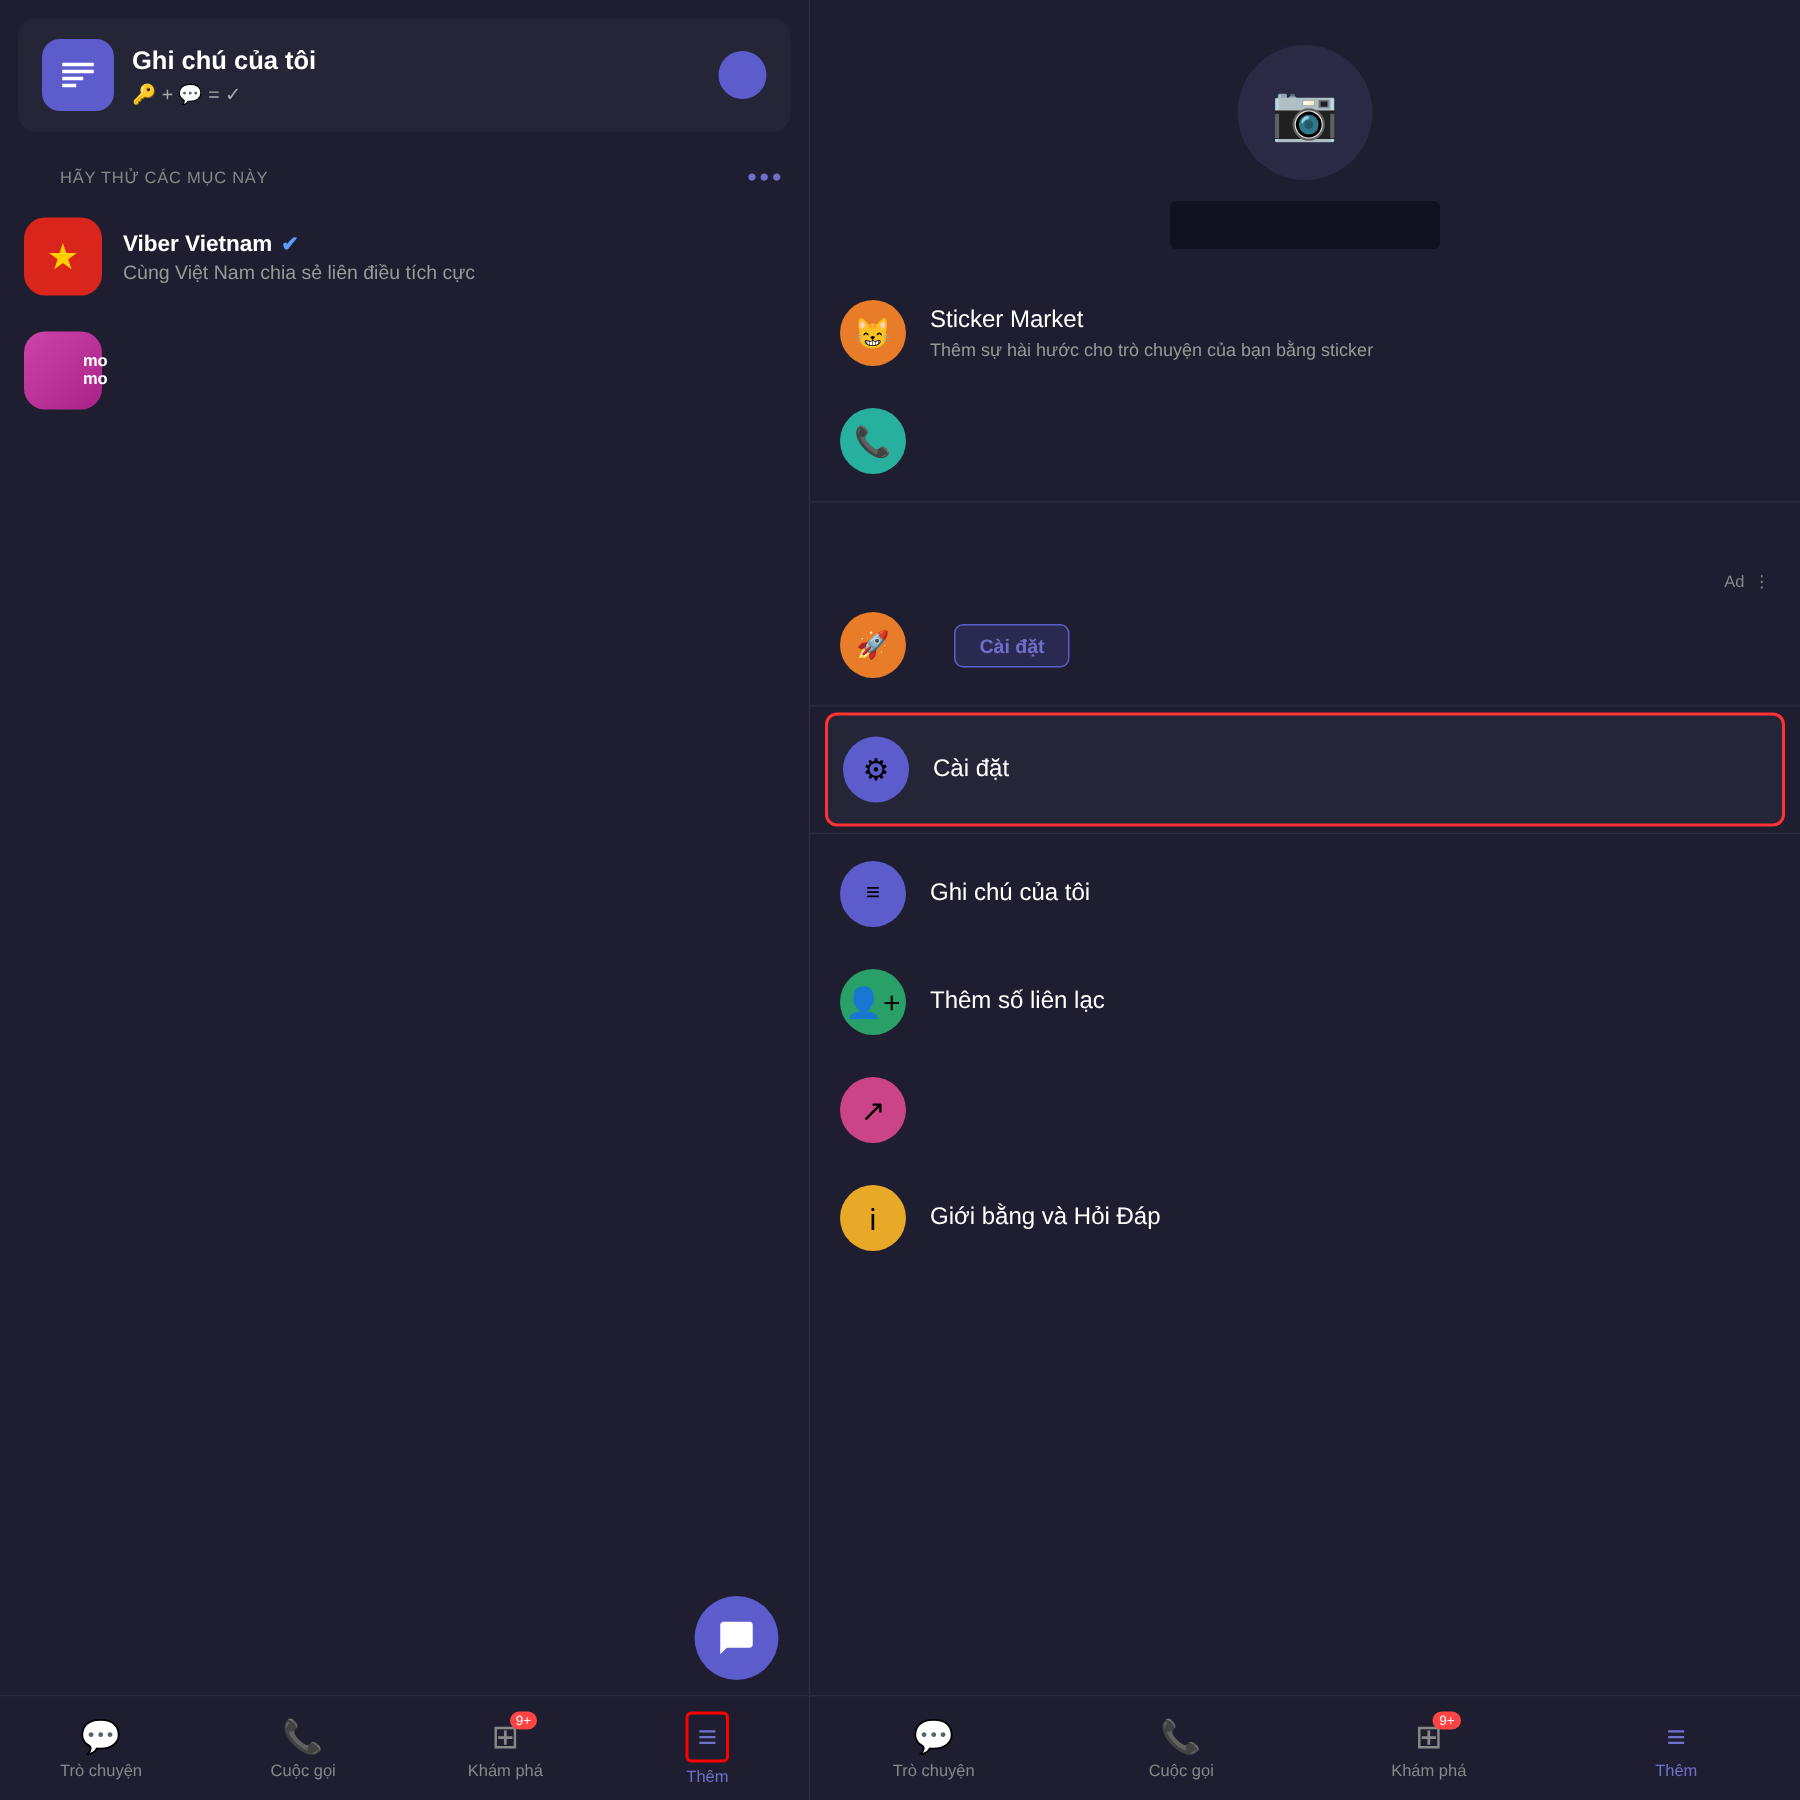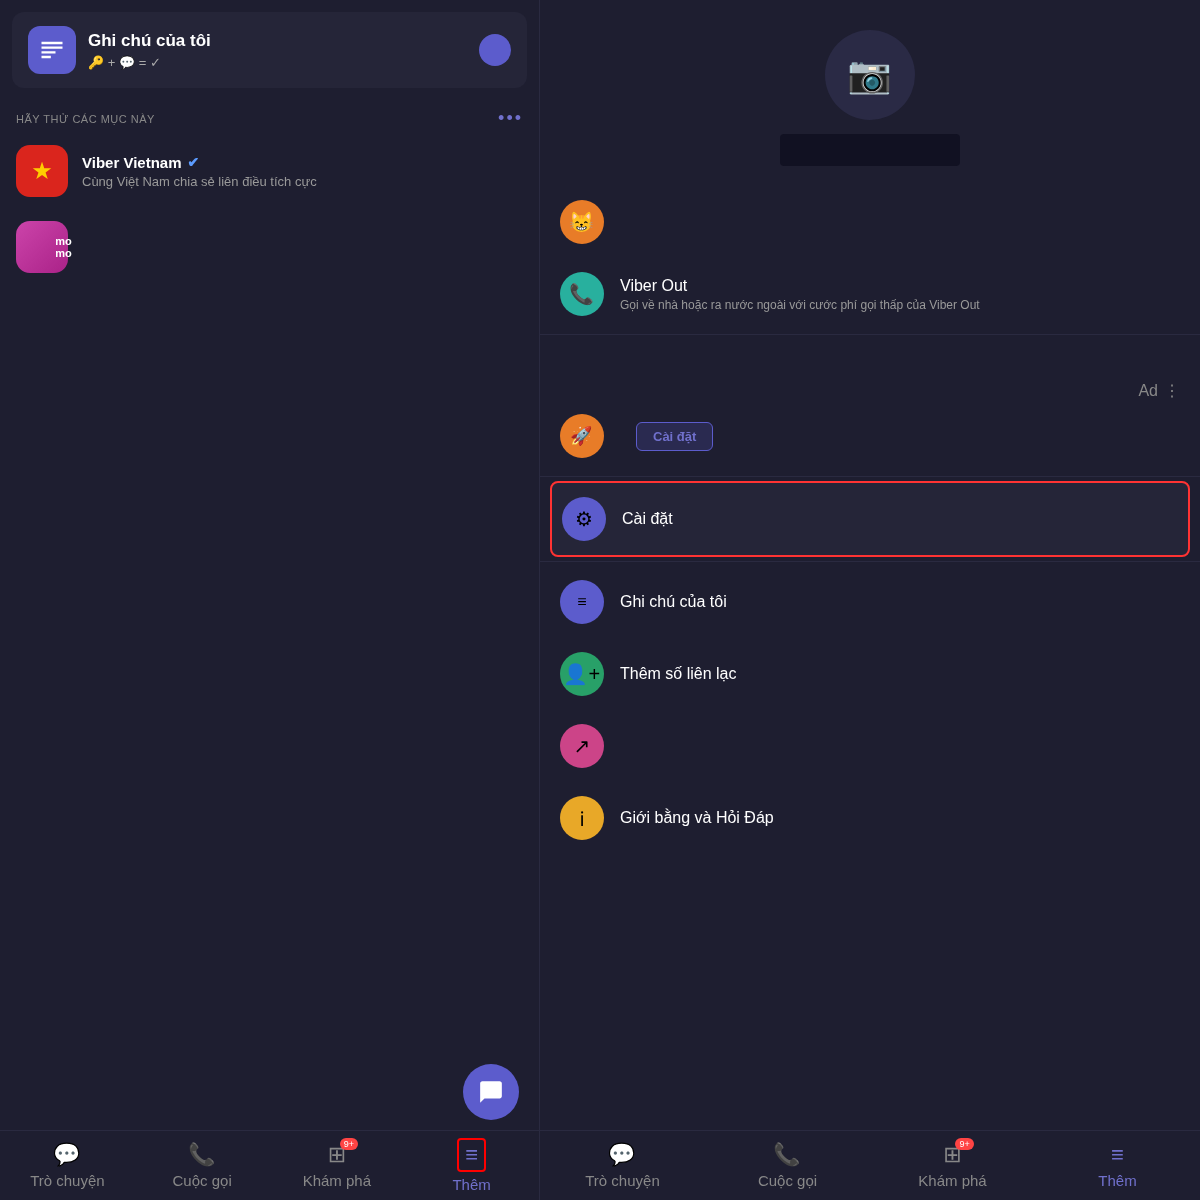--- a/index.html
+++ b/index.html
@@ -71,20 +71,21 @@
     }
 
     .section-label {
       font-size: 11px;
       color: #888;
       letter-spacing: 0.5px;
       padding: 8px 16px 4px;
       display: flex;
       justify-content: space-between;
       align-items: center;
+      margin-left: 24px;
     }
 
     .dots-icon {
       color: #7070cc;
       font-size: 18px;
       letter-spacing: 2px;
     }
 
     .list-item {
       display: flex;
@@ -153,21 +154,21 @@
       flex: 1;
       display: flex;
       flex-direction: column;
       align-items: center;
       justify-content: center;
       gap: 4px;
       padding: 6px 0;
     }
 
     .nav-item-label {
-      font-size: 15px;
+      font-size: 11px;
       color: #888;
     }
     .nav-item.active .nav-item-label {
       color: #7070cc;
     }
     .nav-item-icon {
       font-size: 22px;
       color: #888;
     }
     .nav-item.active .nav-item-icon {
@@ -271,21 +272,21 @@
     .menu-item-desc {
       font-size: 12px;
       color: #999;
       margin-top: 3px;
     }
 
     .ad-row {
       display: flex;
       justify-content: flex-end;
       padding: 2px 20px 0;
-      font-size: 16px;
+      font-size: 11px;
       color: #888;
       align-items: center;
       gap: 6px;
       margin-top: 44px;
     }
 
     .ad-install-btn {
       background: #2a2a50;
       color: #7070cc;
       border: 1px solid #5c5ccc;
@@ -437,28 +438,28 @@
     <div class="profile-avatar">
       <span class="camera-icon">📷</span>
     </div>
     <div class="profile-name-bar"></div>
   </div>
 
   <div class="menu-list">
 
     <div class="menu-item">
       <div class="menu-item-icon icon-orange">😸</div>
+      <div class="menu-item-content">
+        <div class="menu-item-title">Sticker Market</div>
+        <div class="menu-item-desc">Thêm sự hài hước cho trò chuyện của bạn bằng sticker</div>
+      </div>
     </div>
 
     <div class="menu-item">
       <div class="menu-item-icon icon-teal">📞</div>
-      <div class="menu-item-content">
-        <div class="menu-item-title">Viber Out</div>
-        <div class="menu-item-desc">Gọi về nhà hoặc ra nước ngoài với cước phí gọi thấp của Viber Out</div>
-      </div>
     </div>
 
     <div class="divider"></div>
 
     <div>
       <div class="ad-row">
         <span>Ad</span>
         <span style="color:#888;cursor:pointer;">⋮</span>
       </div>
       <div class="menu-item">

